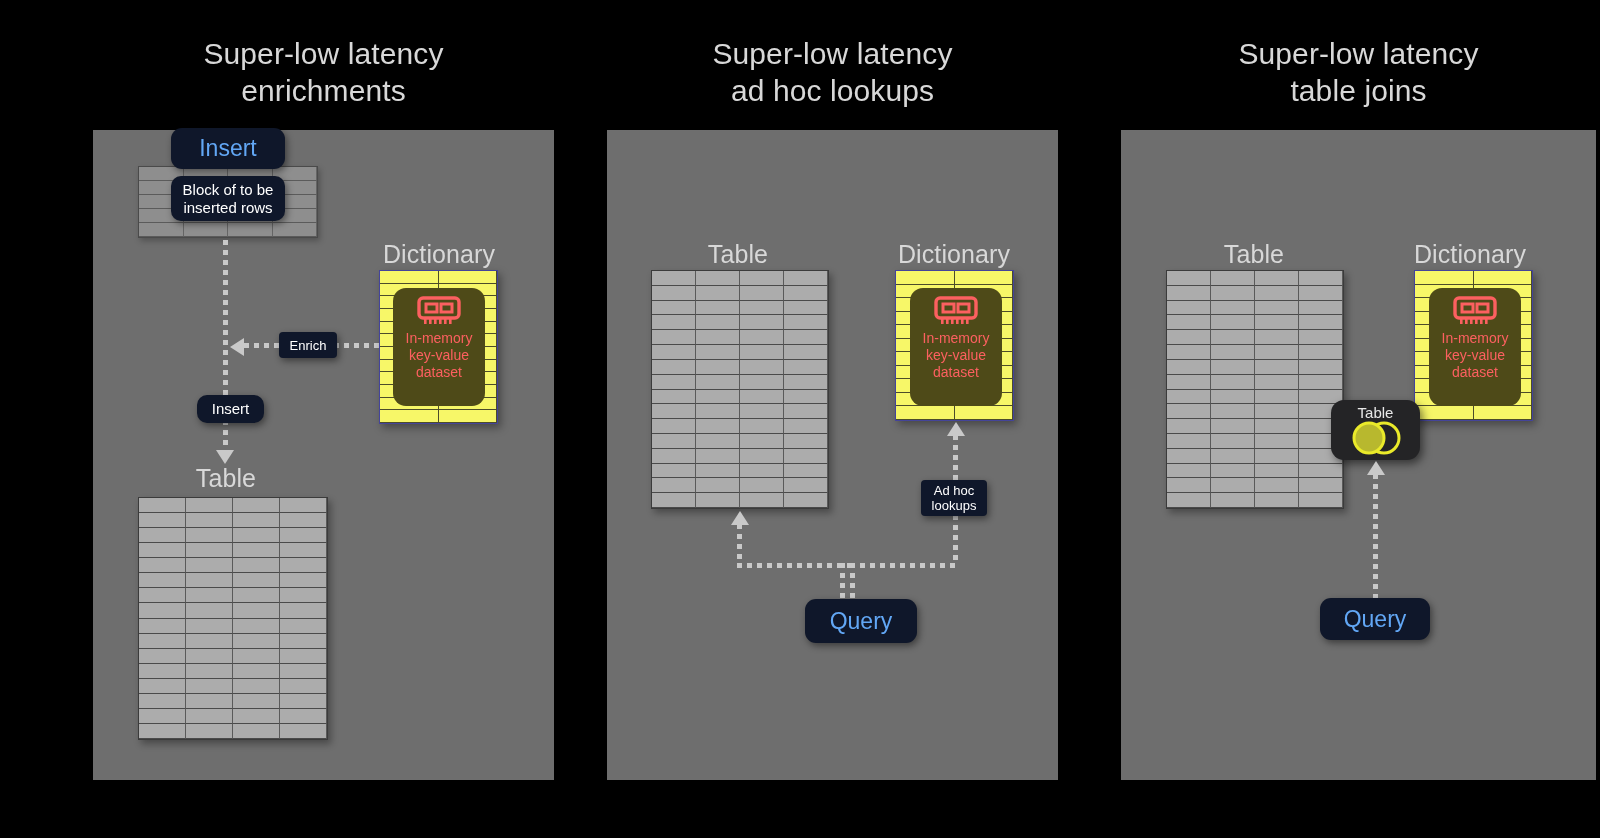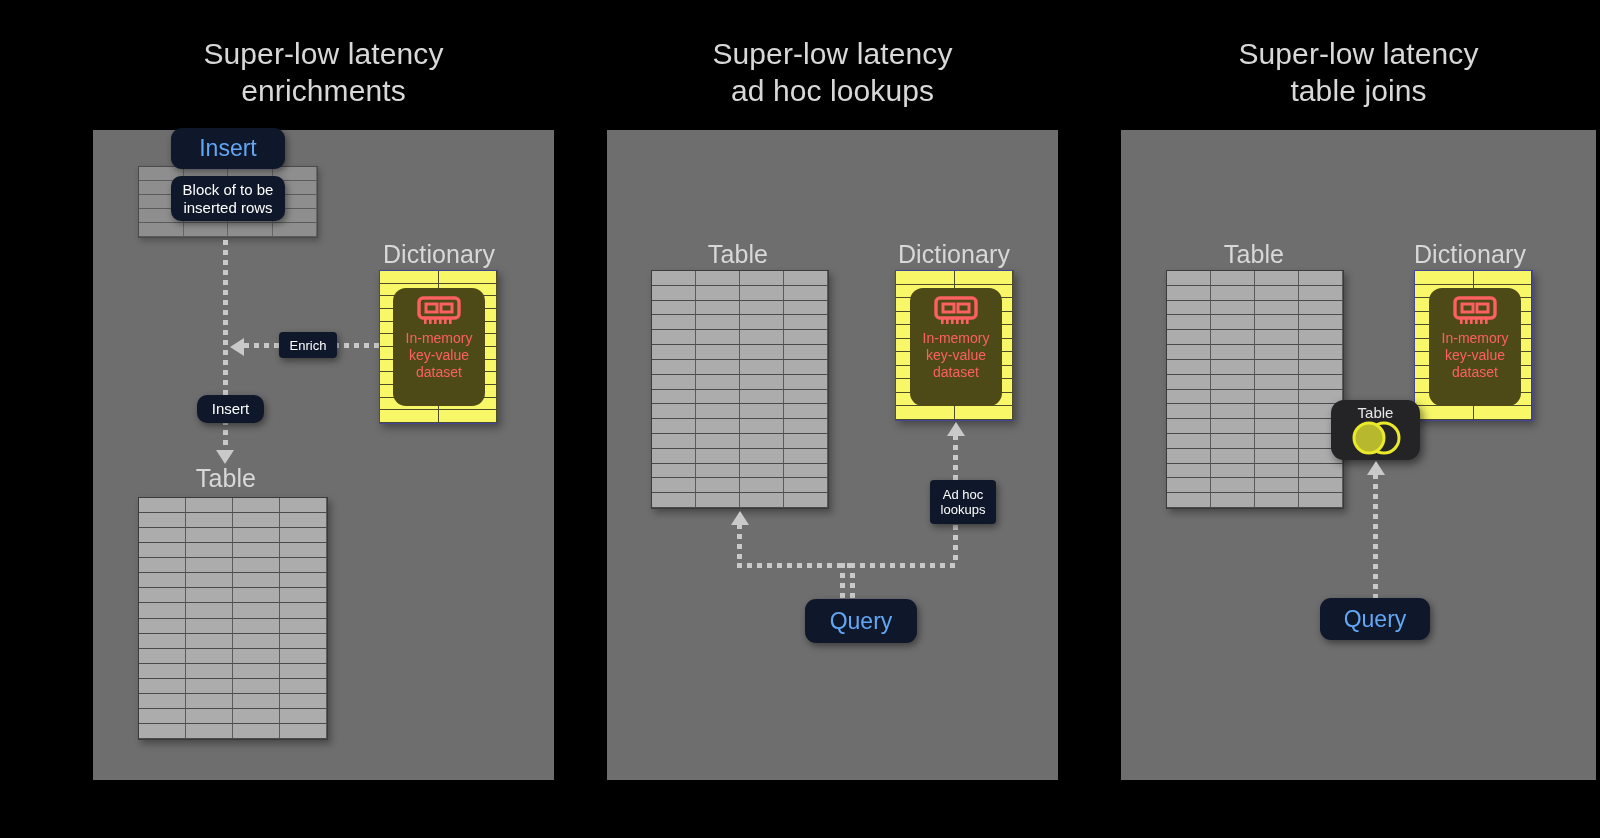--- a/index.html
+++ b/index.html
@@ -439,21 +439,21 @@
     <div class="arrow up" style="left:124px; top:381px;"></div>
     <div class="dot-v" style="left:130px; top:394px; height:42px;"></div>
     <div class="dot-h" style="left:130px; top:433px; width:118px;"></div>
     <div class="dot-v" style="left:243px; top:433px; height:40px;"></div>
 
     <div class="arrow up" style="left:340px; top:292px;"></div>
     <div class="dot-v" style="left:346px; top:305px; height:130px;"></div>
     <div class="dot-h" style="left:233px; top:433px; width:118px;"></div>
     <div class="dot-v" style="left:233px; top:433px; height:40px;"></div>
 
-    <div class="pill sm" style="left:323px; top:350px; width:66px; height:44px;">
+    <div class="pill sm" style="left:314px; top:350px; width:66px; height:36px;">
       <span>Ad hoc
 lookups</span>
     </div>
 
     <div class="pill big blue" style="left:198px; top:469px; width:112px; height:44px;">
       <span>Query</span>
     </div>
   </div>
 
   <div class="panel-title" style="left:1073px; top:35px; width:475px;">Super-low latency

